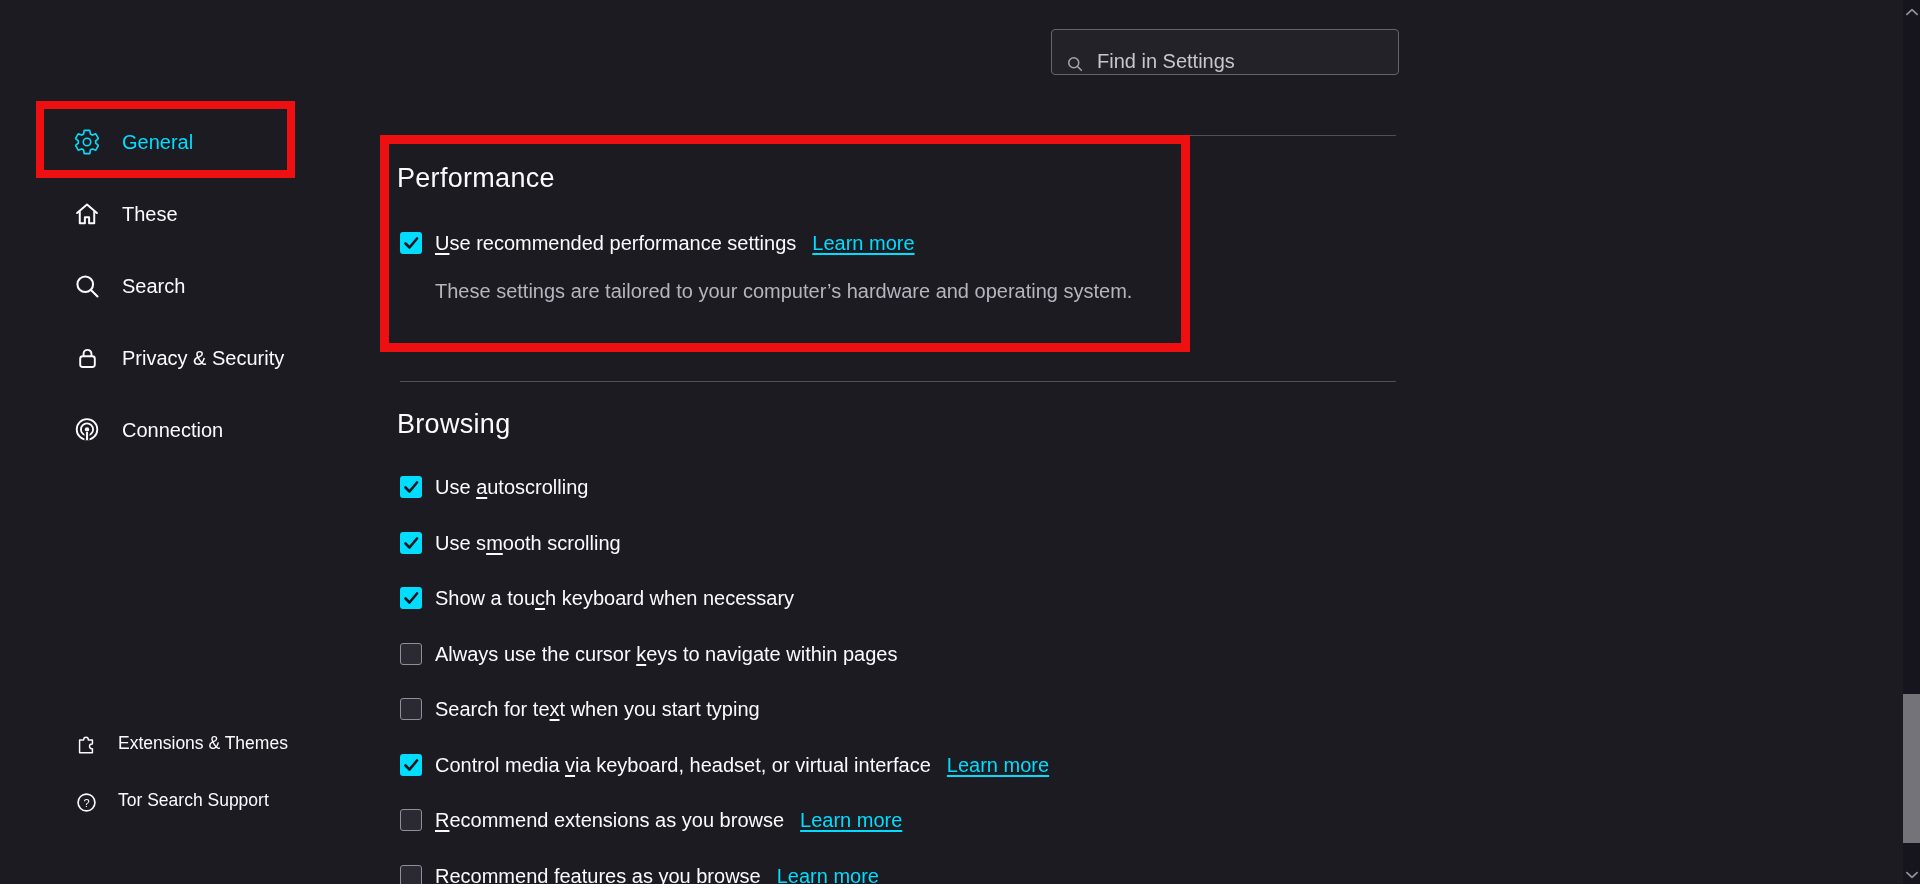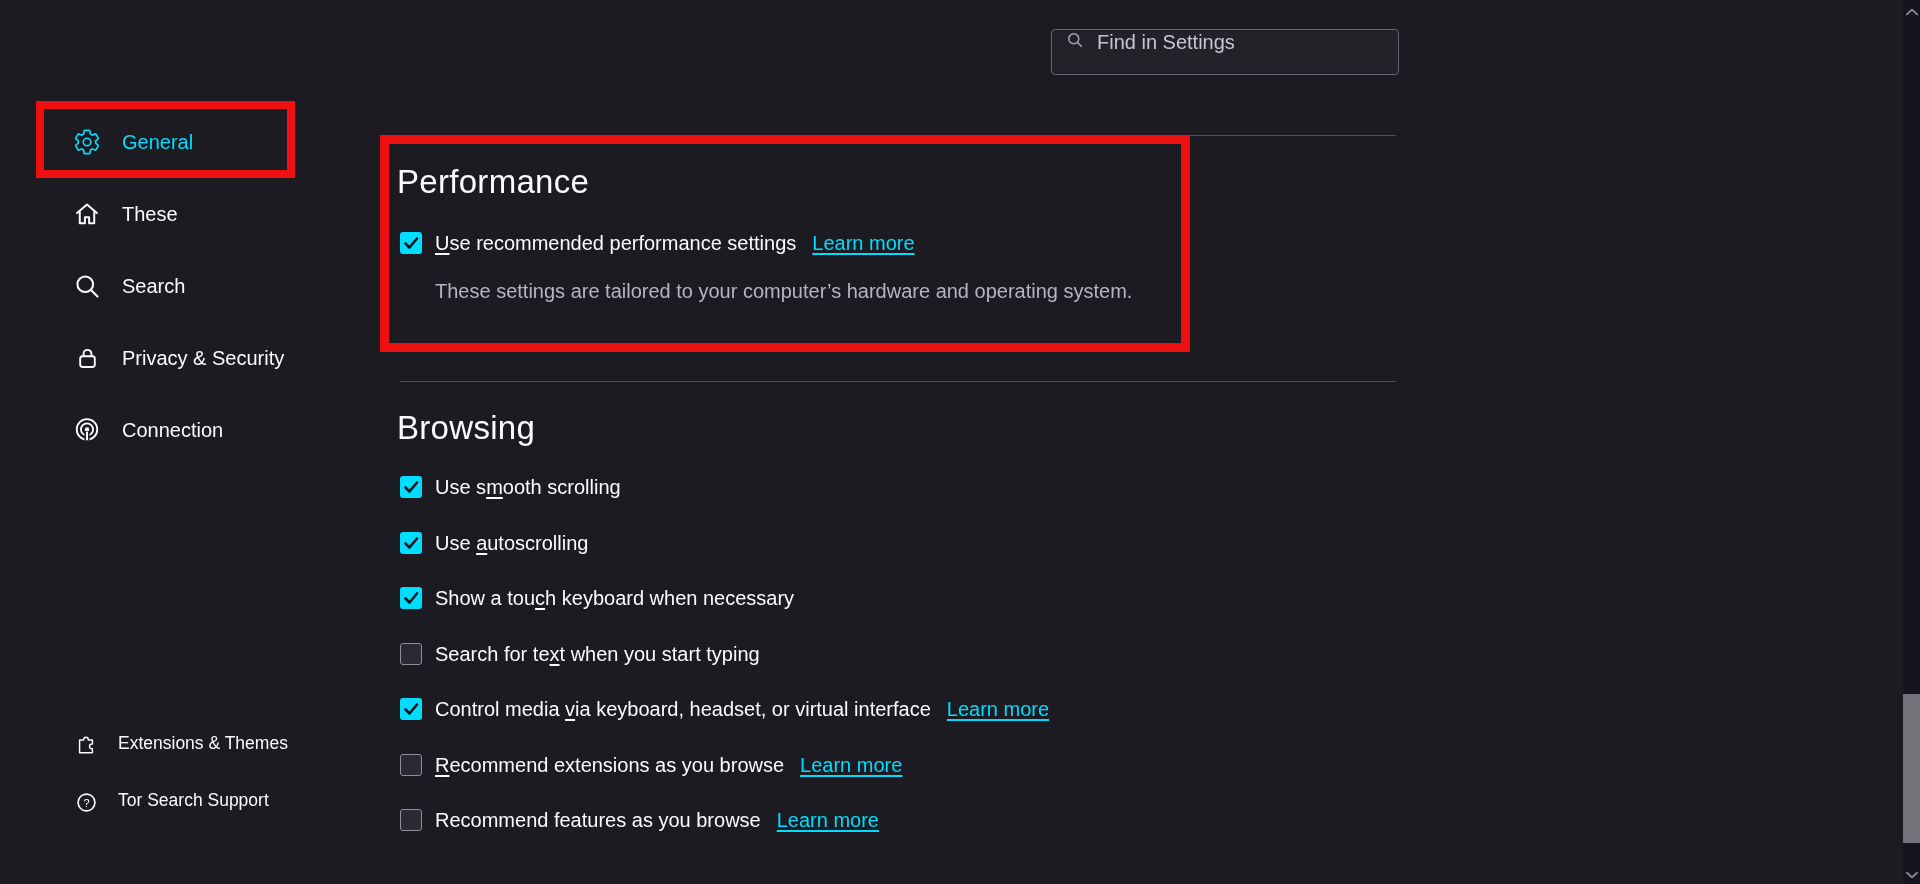--- a/index.html
+++ b/index.html
@@ -8,21 +8,21 @@
     width:1920px; height:884px; position:relative; overflow:hidden;
     background:#1c1b22; color:#fbfbfe;
     font-family:"Liberation Sans", sans-serif;
   }
   :root { --accent:#00ddff; --annotation:#ee1010; }
 
   
   .search-box {
     position:absolute; left:1051px; top:29px; width:348px; height:46px;
     background:#232229; border:1px solid #66656f; border-radius:4px;
-    display:flex; align-items:flex-start; padding:0 13px; gap:10px;
+    display:flex; align-items:flex-end; padding:0 13px; gap:10px;
   }
   .search-input {
     flex:1; background:transparent; border:none; outline:none;
     color:#e6e6ec; font-size:20px; font-family:inherit; min-width:0;
   }
   .search-input::placeholder { color:#c7c6cf; opacity:1; }
 
   
   .sidebar { position:absolute; left:60px; top:106px; width:310px; }
   .nav-item {
@@ -39,21 +39,21 @@
   }
   .footer-item .nav-icon { width:24px; height:24px; }
 
   
   .section { position:absolute; left:400px; width:996px; }
   #section-0 { top:135px; height:246px; }
   #section-1 { top:381px; height:366px; }
   .divider { position:absolute; top:0; left:0; right:0; height:1px; background:#50505a; }
   .section-title {
     position:absolute; top:28px; left:-3px; margin:0;
-    font-size:33px; font-weight:300; letter-spacing:.3px; color:#fbfbfe;
+    font-size:27px; font-weight:300; letter-spacing:.3px; color:#fbfbfe;
   }
   .rows { position:absolute; left:0; right:0; }
   #section-0 .rows { top:97px; }
   #section-1 .rows { top:95px; }
   .pref-row { display:flex; align-items:flex-start; height:26px; margin-bottom:29.5px; font-size:20px; }
   .checkbox {
     width:22px; height:22px; flex:none; border-radius:3px; margin-right:13px;
     background:#2b2a33; border:1px solid #8f8f9a;
     display:flex; align-items:center; justify-content:center;
   }
@@ -178,37 +178,41 @@
     <section class="section" id="section-1">
       <div class="divider"></div>
       <h1 class="section-title">Browsing</h1>
       <div class="rows">
           <div class="pref-row">
             <span class="checkbox checked">
               <svg viewBox="0 0 22 22" width="22" height="22">
                 <path d="M5.5 11.5l4 4L17 6.5" fill="none" stroke="#15141a" stroke-width="2.6" stroke-linecap="round" stroke-linejoin="round"></path>
               </svg>
             </span>
+            <span class="row-label">Use <u>a</u>utoscrolling</span>
+          </div>
+          <div class="pref-row">
+            <span class="checkbox checked">
+              <svg viewBox="0 0 22 22" width="22" height="22">
+                <path d="M5.5 11.5l4 4L17 6.5" fill="none" stroke="#15141a" stroke-width="2.6" stroke-linecap="round" stroke-linejoin="round"></path>
+              </svg>
+            </span>
             <span class="row-label">Use s<u>m</u>ooth scrolling</span>
           </div>
           <div class="pref-row">
             <span class="checkbox checked">
               <svg viewBox="0 0 22 22" width="22" height="22">
                 <path d="M5.5 11.5l4 4L17 6.5" fill="none" stroke="#15141a" stroke-width="2.6" stroke-linecap="round" stroke-linejoin="round"></path>
               </svg>
             </span>
-            <span class="row-label">Use <u>a</u>utoscrolling</span>
-          </div>
-          <div class="pref-row">
-            <span class="checkbox checked">
-              <svg viewBox="0 0 22 22" width="22" height="22">
-                <path d="M5.5 11.5l4 4L17 6.5" fill="none" stroke="#15141a" stroke-width="2.6" stroke-linecap="round" stroke-linejoin="round"></path>
-              </svg>
-            </span>
             <span class="row-label">Show a tou<u>c</u>h keyboard when necessary</span>
+          </div>
+          <div class="pref-row">
+            <span class="checkbox"></span>
+            <span class="row-label">Always use the cursor <u>k</u>eys to navigate within pages</span>
           </div>
           <div class="pref-row">
             <span class="checkbox"></span>
             <span class="row-label">Search for te<u>x</u>t when you start typing</span>
           </div>
           <div class="pref-row">
             <span class="checkbox checked">
               <svg viewBox="0 0 22 22" width="22" height="22">
                 <path d="M5.5 11.5l4 4L17 6.5" fill="none" stroke="#15141a" stroke-width="2.6" stroke-linecap="round" stroke-linejoin="round"></path>
               </svg>

